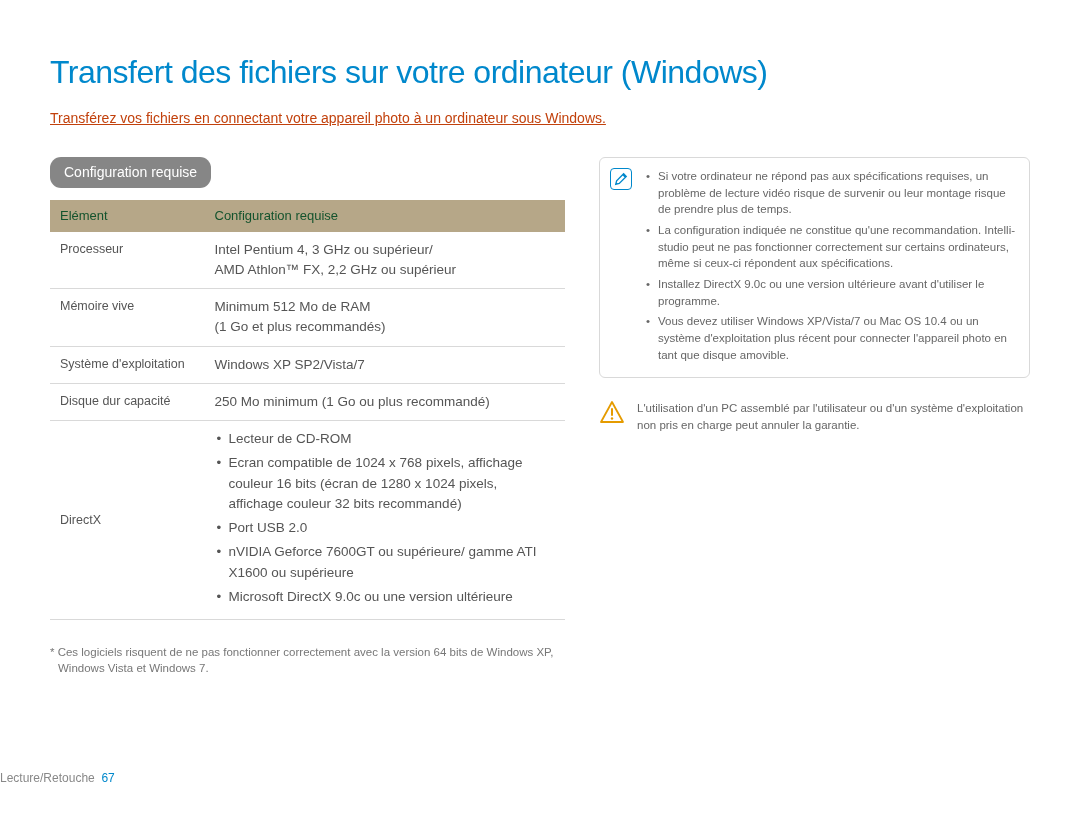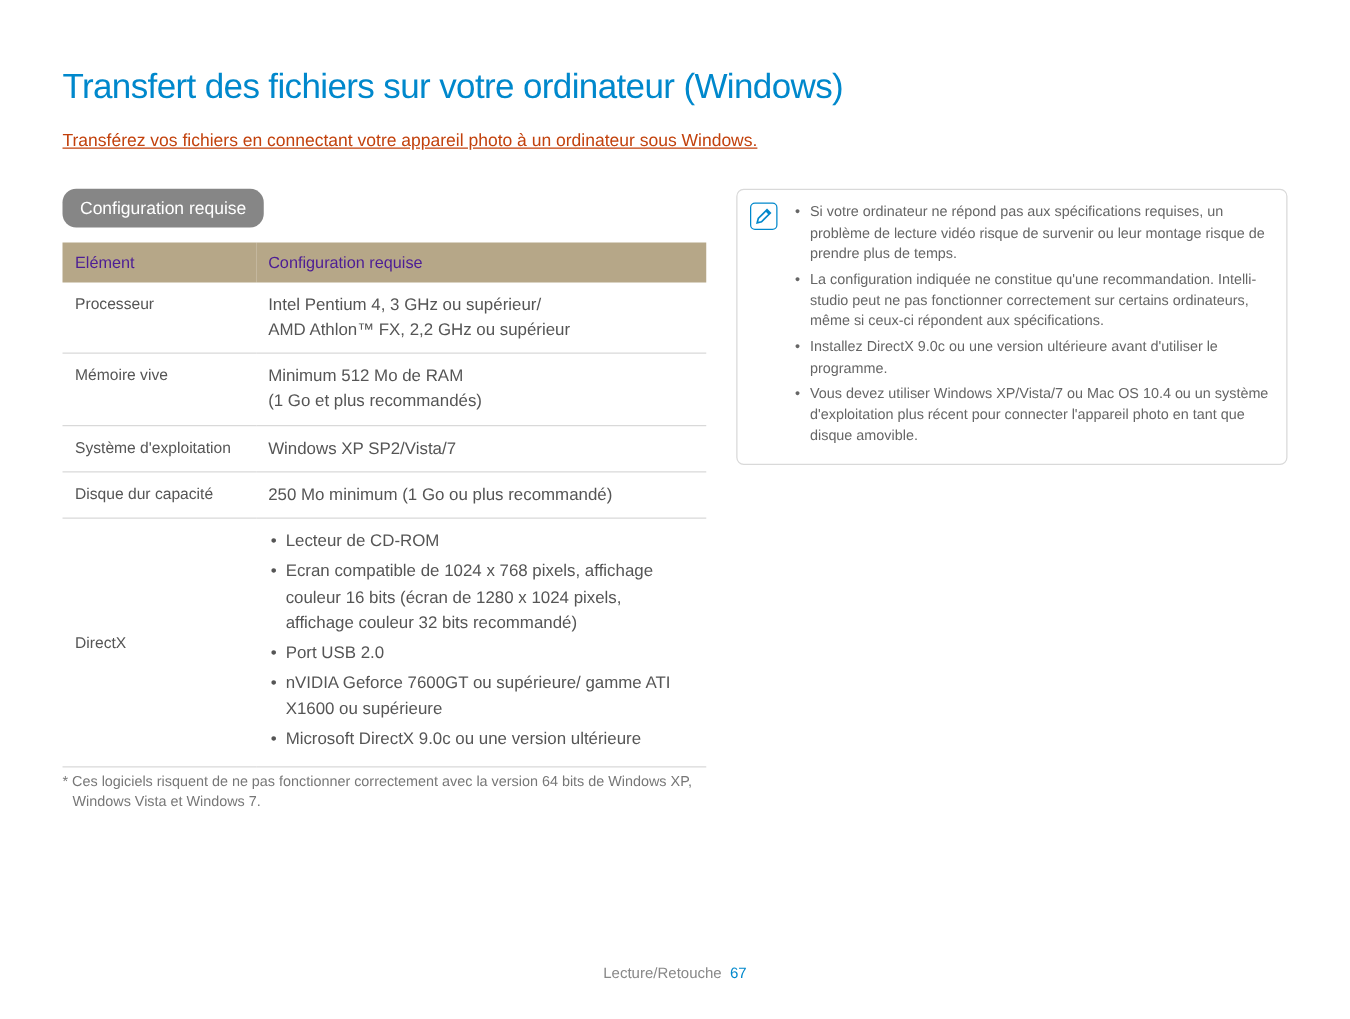--- a/index.html
+++ b/index.html
@@ -9,34 +9,34 @@
       background: #ffffff;
       font-family: Arial, Helvetica, sans-serif;
       color: #4a4a4a;
       font-size: 13px;
       line-height: 1.5;
       padding: 48px 50px 30px 50px;
       position: relative;
     }
     .page-title {
       color: #0088cc;
-      font-size: 28px;
+      font-size: 32px;
       font-weight: 400;
       letter-spacing: -0.5px;
       margin-bottom: 12px;
     }
     .subtitle {
       font-size: 14px;
       color: #c2410c;
       margin-bottom: 28px;
       text-decoration: underline;
     }
     .columns {
       display: flex;
-      gap: 24px;
+      gap: 34px;
     }
     .col-left {
       flex: 0 0 515px;
     }
     .col-right {
       flex: 1;
     }
     .section-header {
       background: #868686;
       color: #fff;
@@ -47,21 +47,21 @@
       margin-bottom: 12px;
     }
     table.spec {
       width: 100%;
       border-collapse: collapse;
       font-size: 13.5px;
       color: #555;
     }
     table.spec thead th {
       background: #b6a788;
-      color: #4c1d95;
+      color: #14532d;
       font-weight: 400;
       text-align: left;
       padding: 6px 10px;
       font-size: 13px;
     }
     table.spec thead th:first-child {
       width: 30%;
     }
     table.spec tbody td {
       padding: 8px 10px;
@@ -84,21 +84,21 @@
     }
     table.spec ul li::before {
       content: "•";
       position: absolute;
       left: 2px;
       top: 0;
     }
     .footnote {
       font-size: 11.5px;
       color: #777;
-      margin-top: 4px;
+      margin-top: 24px;
       padding-left: 8px;
       text-indent: -8px;
       line-height: 1.4;
     }
     .note-box {
       border: 1px solid #d9d9d9;
       border-radius: 6px;
       padding: 10px 14px 10px 46px;
       position: relative;
       font-size: 11.5px;
@@ -141,21 +141,21 @@
       content: "•";
       position: absolute;
       left: 0;
       top: 0;
     }
     .footer {
       position: absolute;
       bottom: 28px;
       left: 0;
       right: 0;
-      text-align: center;
+      text-align: left;
       font-size: 12px;
       color: #888;
     }
     .footer .pn { color: #0088cc; }
   </style>
 </head>
 <body>
 
 <h1 class="page-title">Transfert des fichiers sur votre ordinateur (Windows)</h1>
 <p class="subtitle">Transférez vos fichiers en connectant votre appareil photo à un ordinateur sous Windows.</p>
@@ -218,18 +218,28 @@
           </svg>
       </div>
       <ul>
         <li>Si votre ordinateur ne répond pas aux spécifications requises, un problème de lecture vidéo risque de survenir ou leur montage risque de prendre plus de temps.</li>
         <li>La configuration indiquée ne constitue qu'une recommandation. Intelli-studio peut ne pas fonctionner correctement sur certains ordinateurs, même si ceux-ci répondent aux spécifications.</li>
         <li>Installez DirectX 9.0c ou une version ultérieure avant d'utiliser le programme.</li>
         <li>Vous devez utiliser Windows XP/Vista/7 ou Mac OS 10.4 ou un système d'exploitation plus récent pour connecter l'appareil photo en tant que disque amovible.</li>
       </ul>
     </div>
 
+    <div class="warn-row">
+      <div class="warn-icon">
+        <svg viewBox="0 0 26 24">
+          <path d="M13 2 L24 22 L2 22 Z" fill="none" stroke="#e59b00" stroke-width="1.8" stroke-linejoin="round"></path>
+          <line x1="13" y1="9" x2="13" y2="15" stroke="#e59b00" stroke-width="2" stroke-linecap="round"></line>
+          <circle cx="13" cy="18.5" r="1.2" fill="#e59b00"></circle>
+        </svg>
+      </div>
+      <div>L'utilisation d'un PC assemblé par l'utilisateur ou d'un système d'exploitation non pris en charge peut annuler la garantie.</div>
+    </div>
   </div>
 </div>
 
 <div class="footer">
   <span>Lecture/Retouche</span>&nbsp;&nbsp;<span class="pn">67</span>
 </div>
 
 </body></html>

